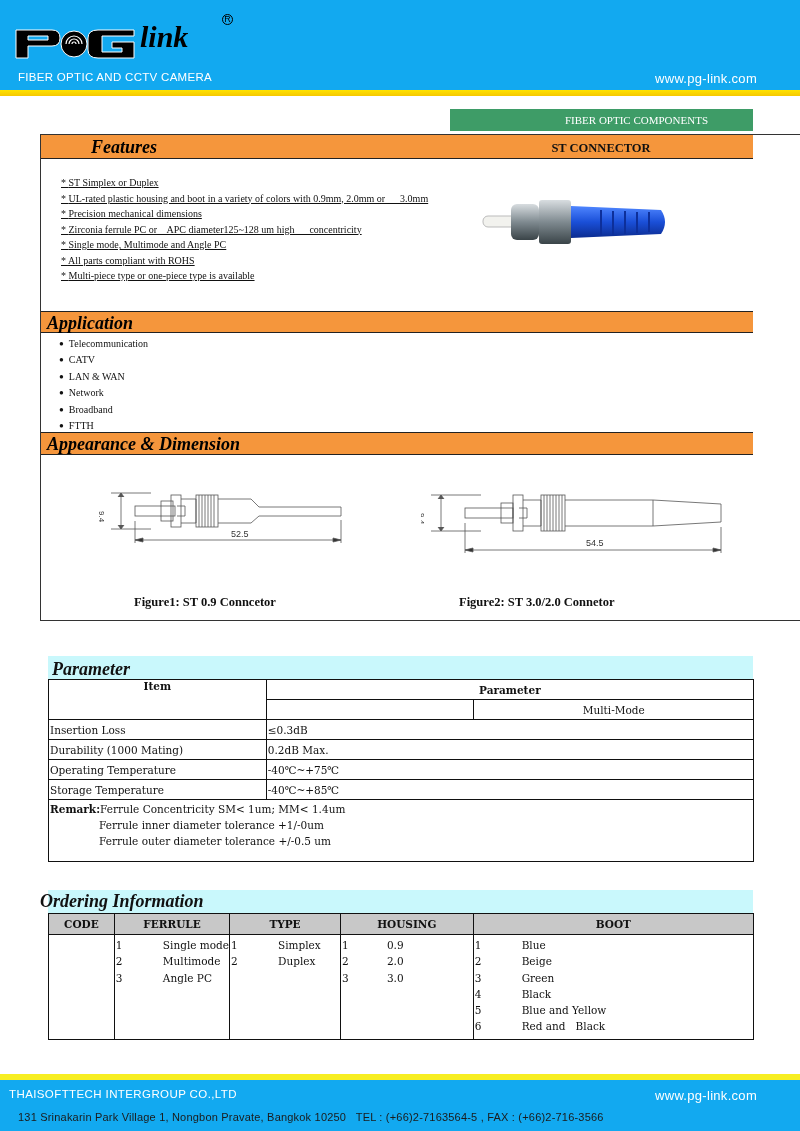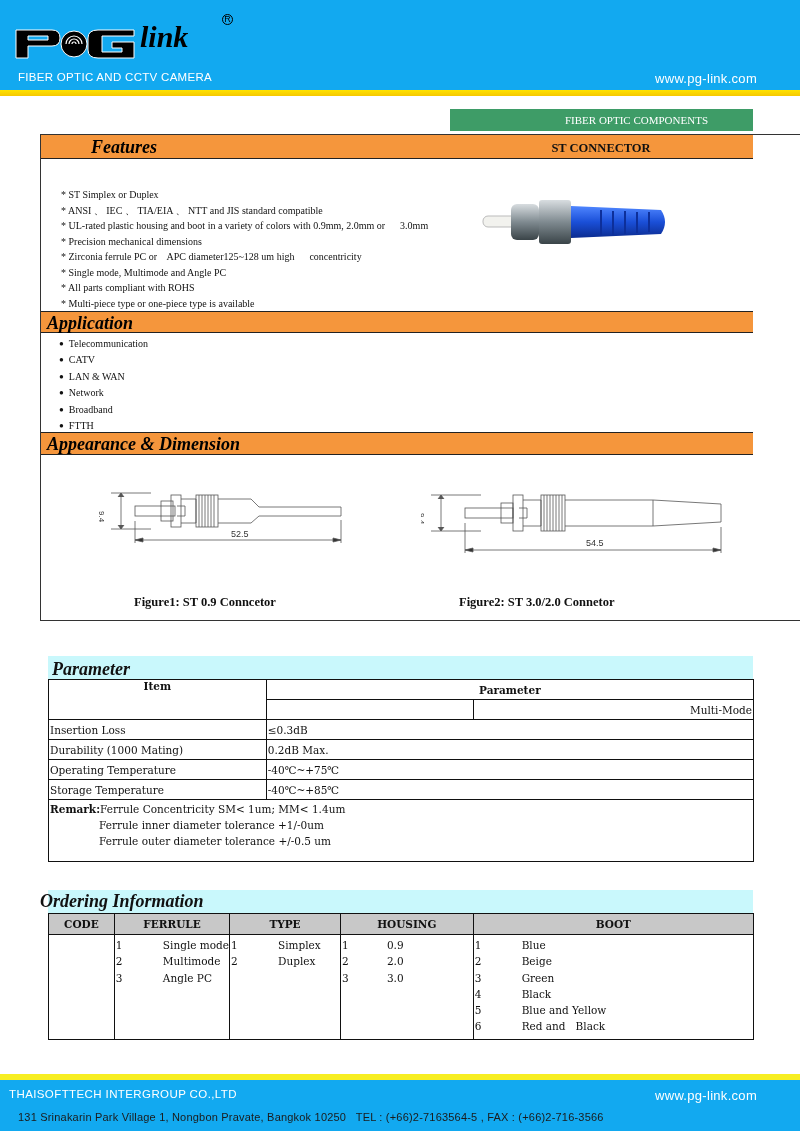--- a/index.html
+++ b/index.html
@@ -19,21 +19,21 @@
   #category { left: 450px; top: 109px; width: 303px; height: 22px; background: #3e9c67; color: #fff; font-size: 11px; text-align: center; line-height: 22px; padding-left: 70px; }
 
   
   #main-box { left: 40px; top: 134px; width: 774px; height: 487px; border: 1px solid #333; }
   .orange-bar { position: absolute; left: 0; width: 712px; background: #f5963c; border-top: 1px solid #222; border-bottom: 1px solid #222; }
   .section-title { font-style: italic; font-weight: bold; font-size: 18px; color: #000; position: absolute; }
   #features-bar { top: 0; height: 24px; border-top: none; }
   #features-title { left: 50px; top: 2px; }
   #product-title { left: 500px; top: 6px; font-weight: bold; font-size: 12.5px; width: 120px; text-align: center; }
 
-  #features-list { left: 20px; top: 52px; font-size: 10px; line-height: 15.5px; list-style: none; }
+  #features-list { left: 20px; top: 40px; font-size: 10px; line-height: 15.5px; list-style: none; text-decoration: underline; }
   #features-list li::before { content: "* "; }
 
   #product-img { left: 440px; top: 55px; width: 220px; height: 65px; }
 
   #application-bar { top: 176px; height: 22px; text-decoration: underline; }
   #application-title { left: 6px; top: 1px; }
   #application-list { left: 18px; top: 201px; font-size: 10px; line-height: 15.4px; list-style: none; }
   #application-list li::before { content: "\25CF"; font-size: 8px; margin-right: 5px; position: relative; top: -1px; }
 
   #appearance-bar { top: 297px; height: 23px; }
@@ -93,21 +93,20 @@
 <div id="category" class="abs">FIBER OPTIC COMPONENTS</div>
 
 <div id="main-box" class="abs">
   <div id="features-bar" class="orange-bar">
     <span id="features-title" class="section-title">Features</span>
     <span id="product-title" class="abs">ST CONNECTOR</span>
   </div>
 
   <ul id="features-list" class="abs">
     <li>ST Simplex or Duplex</li>
-    <li>ANSI 、 IEC 、 TIA/EIA 、 NTT and JIS standard compatible</li>
     <li style="white-space:pre">UL-rated plastic housing and boot in a variety of colors with 0.9mm, 2.0mm or      3.0mm</li>
     <li>Precision mechanical dimensions</li>
     <li style="white-space:pre">Zirconia ferrule PC or    APC diameter125~128 um high      concentricity</li>
     <li>Single mode, Multimode and Angle PC</li>
     <li>All parts compliant with ROHS</li>
     <li>Multi-piece type or one-piece type is available</li>
   </ul>
 
   <svg id="product-img" class="abs" viewBox="0 0 220 65">
     <defs>
@@ -204,21 +203,21 @@
       <col style="width:208px">
       <col style="width:280px">
     </colgroup>
   <tbody>
       <tr>
     <th rowspan="2" style="vertical-align:top; height:40px;">Item</th>
     <th colspan="2">Parameter</th>
   </tr>
   <tr>
     <td></td>
-    <td style="text-align:right">Multi-Mode</td>
+    <td style="text-align:center">Multi-Mode</td>
   </tr>
   <tr>
     <td class="label">Insertion Loss</td>
     <td colspan="2">≤0.3dB</td>
   </tr>
   <tr>
     <td class="label">Durability (1000 Mating)</td>
     <td colspan="2">0.2dB Max.</td>
   </tr>
   <tr>

